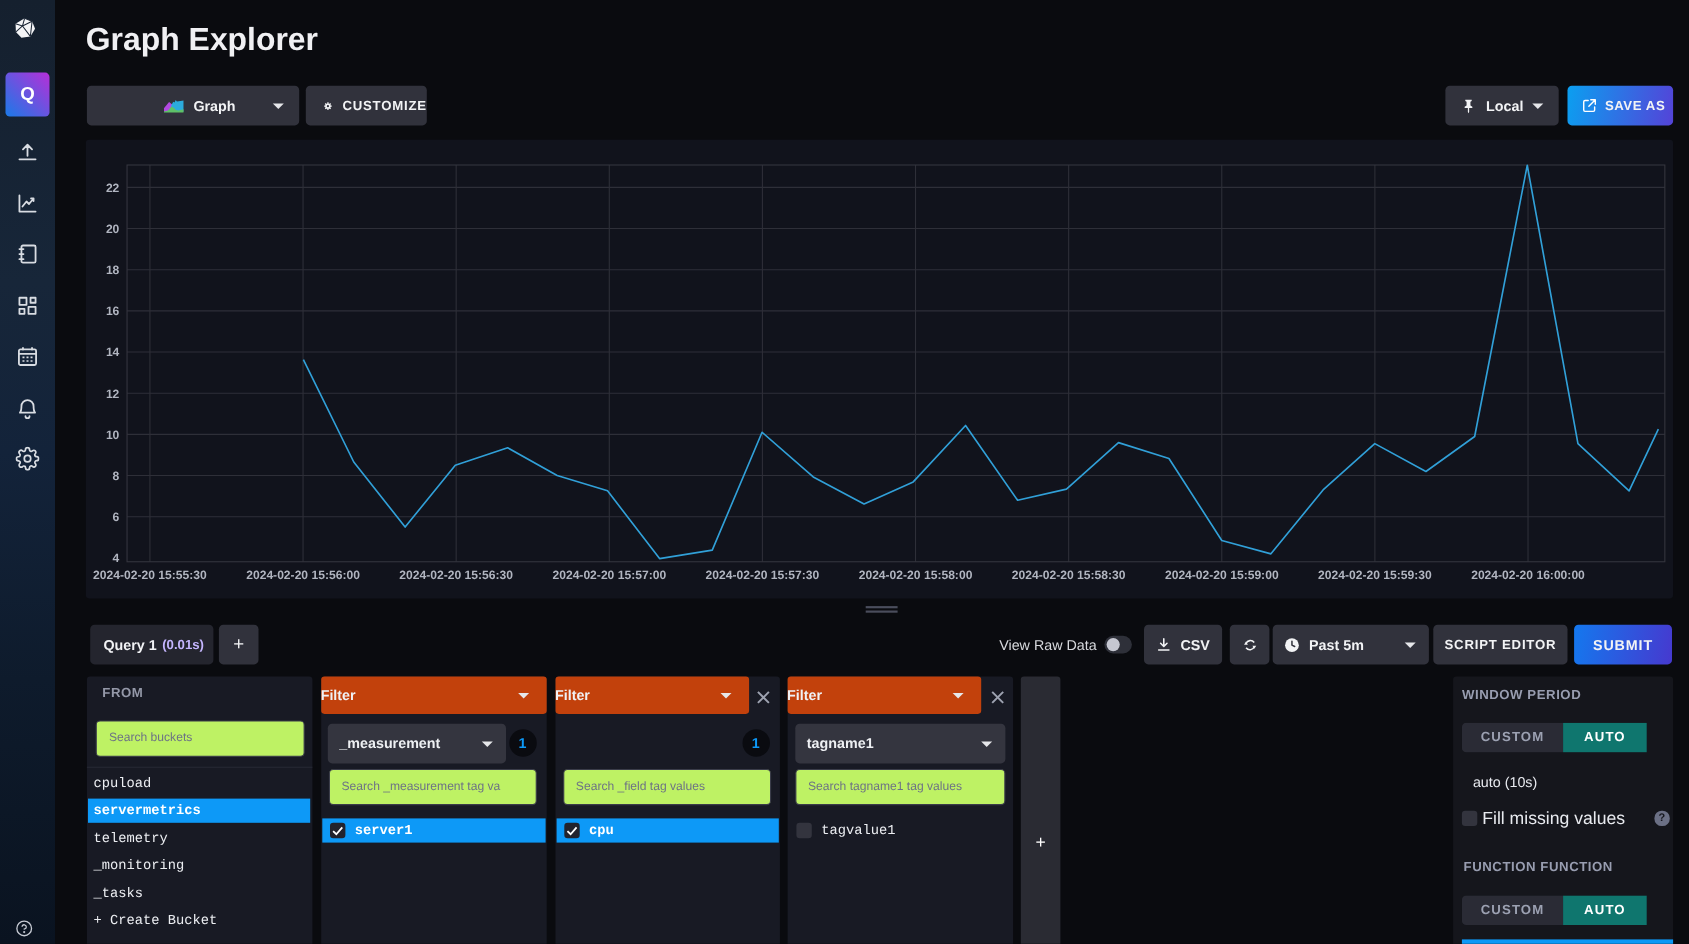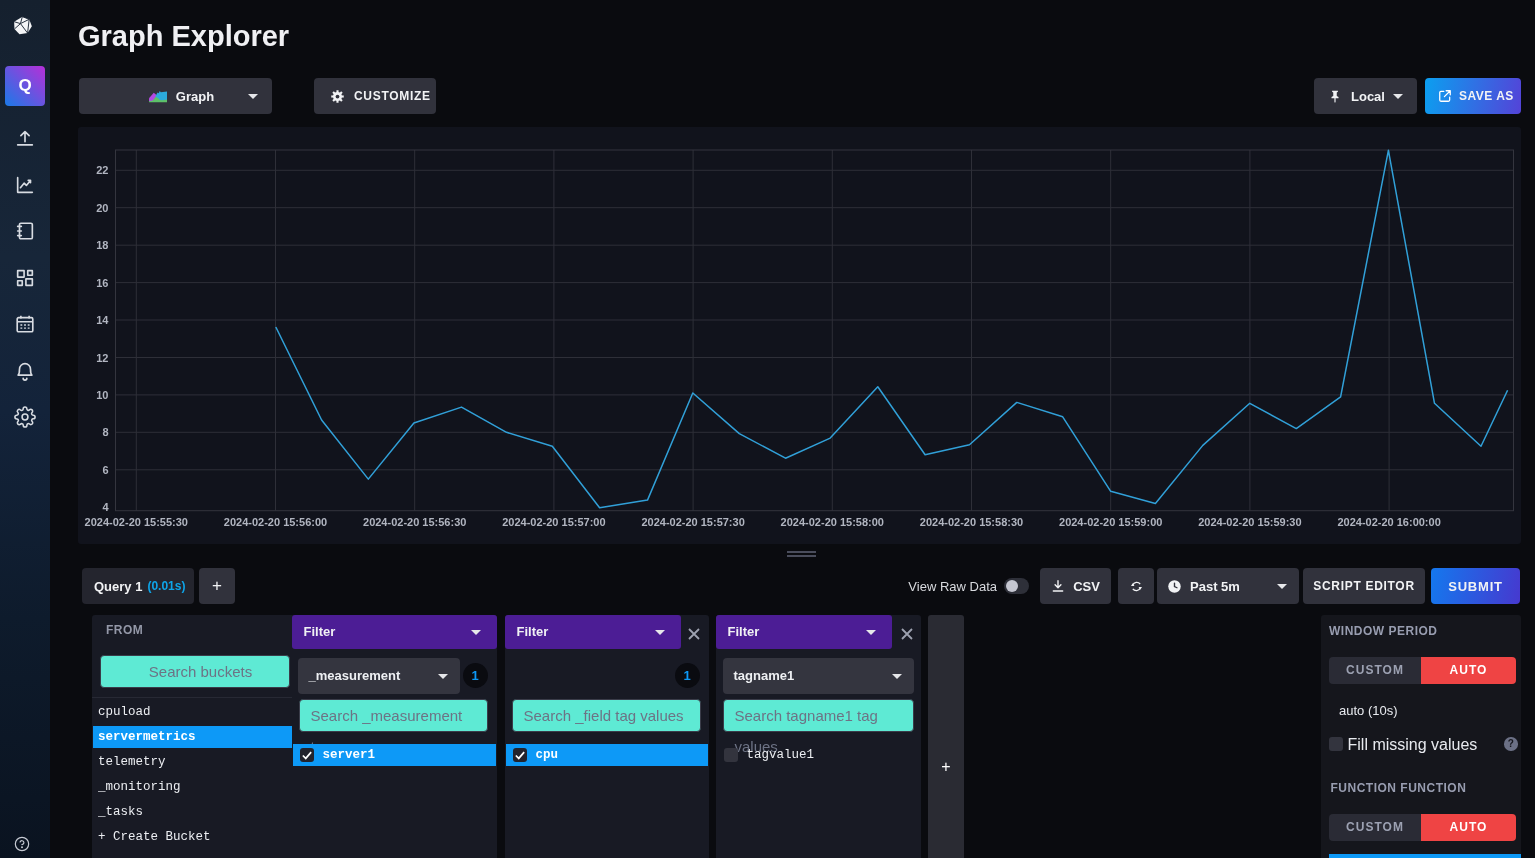--- a/index.html
+++ b/index.html
@@ -16,37 +16,37 @@
   color:#f2f3f5; font-size:13px; font-weight:bold; display:flex; align-items:center; }
 .caret { width:0; height:0; border-left:5px solid transparent; border-right:5px solid transparent;
   border-top:5px solid #e6e7ea; }
 #chartpanel { position:absolute; left:78px; top:127px; width:1443px; height:417px;
   background:#11131c; border-radius:3px; overflow:hidden; }
 #draghandle { position:absolute; left:787px; top:551px; width:29px; }
 #draghandle div { height:2px; background:#4a4d5c; margin-bottom:2px; }
 .qbtn2 { position:absolute; top:568px; height:36px; background:#31323c; border-radius:4px;
   color:#f2f3f5; font-size:13px; font-weight:bold; display:flex; align-items:center; justify-content:center; }
 .panel { position:absolute; top:615px; height:243px; background:#181a24; border-radius:3px 3px 0 0; }
-.phead { position:absolute; top:0; left:0; height:34px; background:#4c1d95; border-radius:3px;
-  color:#f0f1f4; font-size:13px; font-weight:bold; line-height:34px; padding-left:12px; }
+.phead { position:absolute; top:0; left:0; height:34px; background:#c2410c; border-radius:3px;
+  color:#f0f1f4; font-size:13px; font-weight:bold; line-height:34px; }
 .pselect { position:absolute; top:43px; height:36px; background:#34353f; border-radius:4px;
   color:#eef0f3; font-size:13px; font-weight:bold; line-height:36px; padding-left:11px; }
-.psearch { position:absolute; top:84px; height:33px; background:#5eead4; border:1px solid #3a3c49;
-  border-radius:4px; color:#6d7385; font-size:15px; line-height:31px; padding-left:11px; }
+.psearch { position:absolute; top:84px; height:33px; background:#bef264; border:1px solid #3a3c49;
+  border-radius:4px; color:#6d7385; font-size:11px; line-height:31px; padding-left:11px; }
 .badge { position:absolute; top:48px; width:25px; height:25px; border-radius:50%; background:#0a0b10;
   color:#0d99f7; font-size:13px; font-weight:bold; text-align:center; line-height:25px; }
 .row { position:absolute; height:22px; font-family:"Liberation Mono",monospace; font-size:12.5px;
   color:#eceef2; display:flex; align-items:center; }
 .rowsel { background:#0d99f7; font-weight:bold; color:#fff; }
 .cbx { width:14px; height:14px; border-radius:3px; background:#22232d; margin-right:9px; position:relative; }
 .xclose { position:absolute; width:14px; height:14px; }
 .seg { position:absolute; height:27px; border-radius:4px; overflow:hidden; display:flex; width:187px; left:1329px; }
 .seg .c { width:92px; background:#2a2b35; color:#9ca1b2; font-size:12px; font-weight:bold;
   letter-spacing:1px; text-align:center; line-height:27px; }
-.seg .a { width:95px; background:#ef4444; color:#fff; font-size:12px; font-weight:bold;
+.seg .a { width:76px; background:#0f766e; color:#fff; font-size:12px; font-weight:bold;
   letter-spacing:1px; text-align:center; line-height:27px; }
 .wtitle { position:absolute; left:1329px; color:#989db0; font-size:12px; font-weight:bold; letter-spacing:0.5px; }
 </style></head>
 <body>
 <div id="sidebar">
 <svg class="abs" style="left:13px;top:16px" width="20" height="19" viewBox="0 0 24 24">
  <path fill="#f4f5f7" d="M11.2 0.8 L19.8 4.2 L23.2 12.8 L17.8 21.6 L7.6 23.2 L1.2 16.4 L0.8 7.2 Z"></path>
  <path fill="none" stroke="#1c2736" stroke-width="1.2" stroke-linejoin="round" d="M11.2 0.8 L8.8 9.6 L17.8 21.6 M8.8 9.6 L0.8 7.2 M8.8 9.6 L1.2 16.4 M11.2 0.8 L19.8 4.2 M19.8 4.2 L17.8 21.6 M8.8 9.6 L19.8 4.2"></path>
 </svg>
 <div id="qbtn">Q</div>
@@ -88,21 +88,21 @@
 <h1 class="title">Graph Explorer</h1>
 <div class="btn" style="left:79px;width:193px;justify-content:center;">
  <svg style="margin-left:12px" width="18" height="14" viewBox="0 0 19 14">
   <path d="M0,13 L0,9.5 L5,3.5 L8.5,6.5 L11.5,10 L11.5,13 Z" fill="#b24ae2"></path>
   <path d="M7,13 L7,7 L9,3.2 L10.2,4 L11.3,1.6 L12.5,3 L19,2.2 L19,13 Z" fill="#2cabdd"></path>
   <path d="M0,13.6 L0,12.6 L4,11.8 L7.2,7.8 L9.8,9.3 L11.5,11.2 L14,11.6 L19,10.6 L19,13.6 Z" fill="#5ec169"></path>
  </svg>
  <span style="margin-left:9px">Graph</span>
  <div class="caret" style="position:absolute;left:169px;top:16px"></div>
 </div>
-<div class="btn" style="left:278px;width:122px;margin-left:36px;">
+<div class="btn" style="left:278px;width:110px;">
  <svg style="margin-left:16px" width="15" height="15" viewBox="0 0 24 24">
   <g stroke="#f2f3f5" stroke-width="3.4">
    <line x1="12" y1="2" x2="12" y2="22"></line>
         <line x1="2" y1="12" x2="22" y2="12"></line>
    <line x1="4.9" y1="4.9" x2="19.1" y2="19.1"></line>
         <line x1="19.1" y1="4.9" x2="4.9" y2="19.1"></line>
   </g>
   <circle cx="12" cy="12" r="7.2" fill="#f2f3f5"></circle>
   <circle cx="12" cy="12" r="3" fill="#31323c"></circle>
  </svg>
@@ -171,21 +171,21 @@
 <polyline points="197.8,200.0 243.6,293.0 290.3,352.1 335.9,296.0 383.5,280.1 428.5,305.3 474.3,319.2 521.6,380.8 569.5,373.1 614.8,266.0 661.3,306.6 707.5,331.2 752.2,311.1 799.8,259.8 847.1,327.8 891.5,317.7 938.8,275.4 984.7,289.8 1032.7,364.3 1077.4,376.5 1124.8,318.4 1171.8,276.3 1218.3,301.6 1262.6,269.8 1310.4,23.3 1356.5,276.3 1403.0,319.2 1429.6,263.2" fill="none" stroke="#31a0d8" stroke-width="1.5" stroke-linejoin="round"></polyline>
 </svg>
 </div>
 <div id="draghandle">
     <div></div>
     <div></div>
   </div>
 
 <div class="qbtn2" style="left:82px;width:112px;background:#24252e;justify-content:flex-start;">
  <span style="margin-left:12px">Query 1</span>
-    <span style="margin-left:5px;color:#0ea5e9;font-weight:bold;font-size:12px;">(0.01s)</span>
+    <span style="margin-left:5px;color:#c4b5fd;font-weight:bold;font-size:12px;">(0.01s)</span>
 </div>
 <div class="qbtn2" style="left:199px;width:36px;font-weight:normal;font-size:17px;">+</div>
 <div class="abs" style="left:860px;top:579px;width:137px;text-align:right;font-size:13px;color:#d8dade;">View Raw Data</div>
 <div class="abs" style="left:1004px;top:578px;width:25px;height:16px;border-radius:9px;background:#2e3039;">
  <div class="abs" style="left:2px;top:2px;width:12px;height:12px;border-radius:50%;background:#c5c7d1;"></div>
 </div>
 <div class="qbtn2" style="left:1040px;width:71px;">
  <svg width="14" height="14" viewBox="0 0 24 24" fill="none" stroke="#f2f3f5" stroke-width="2.4" stroke-linecap="round" stroke-linejoin="round" style="margin-right:8px">
   <path d="M12 3 v11 M7 10 l5 5 5-5 M4 20.5 h16"></path>
  </svg>CSV</div>
@@ -203,21 +203,21 @@
  <svg width="15" height="15" viewBox="0 0 24 24" style="margin-left:10px">
   <circle cx="12" cy="12" r="10" fill="#f2f3f5"></circle>
   <path d="M12 6.5 V12 L16 14" stroke="#31323c" stroke-width="2.2" fill="none" stroke-linecap="round"></path>
  </svg>
  <span style="margin-left:8px">Past 5m</span>
  <div class="caret" style="position:absolute;left:120px;top:16px"></div>
 </div>
 <div class="qbtn2" style="left:1303px;width:122px;font-size:12px;letter-spacing:0.7px;">SCRIPT EDITOR</div>
 <div class="qbtn2" style="left:1431px;width:89px;letter-spacing:0.8px;background:linear-gradient(100deg,#1478ee 0%,#4639cf 100%);">SUBMIT</div>
 
-<div class="panel" style="left:92px;width:205px;text-align:center;">
+<div class="panel" style="left:79px;width:205px;">
  <div class="abs" style="left:14px;top:8px;color:#9498a8;font-size:12px;font-weight:bold;letter-spacing:0.5px;">FROM</div>
  <div class="psearch" style="left:8px;top:40px;width:190px;">Search buckets</div>
  <div class="abs" style="left:0;top:82px;width:205px;height:1px;background:#272934;"></div>
  <div class="row" style="left:0;top:86px;width:205px;padding-left:6px;">cpuload</div>
  <div class="row rowsel" style="left:1px;top:111px;width:202px;padding-left:5px;">servermetrics</div>
  <div class="row" style="left:0;top:136px;width:205px;padding-left:6px;">telemetry</div>
  <div class="row" style="left:0;top:161px;width:205px;padding-left:6px;">_monitoring</div>
  <div class="row" style="left:0;top:186px;width:205px;padding-left:6px;">_tasks</div>
  <div class="row" style="left:0;top:211px;width:205px;padding-left:6px;">+ Create Bucket</div>
 </div>

